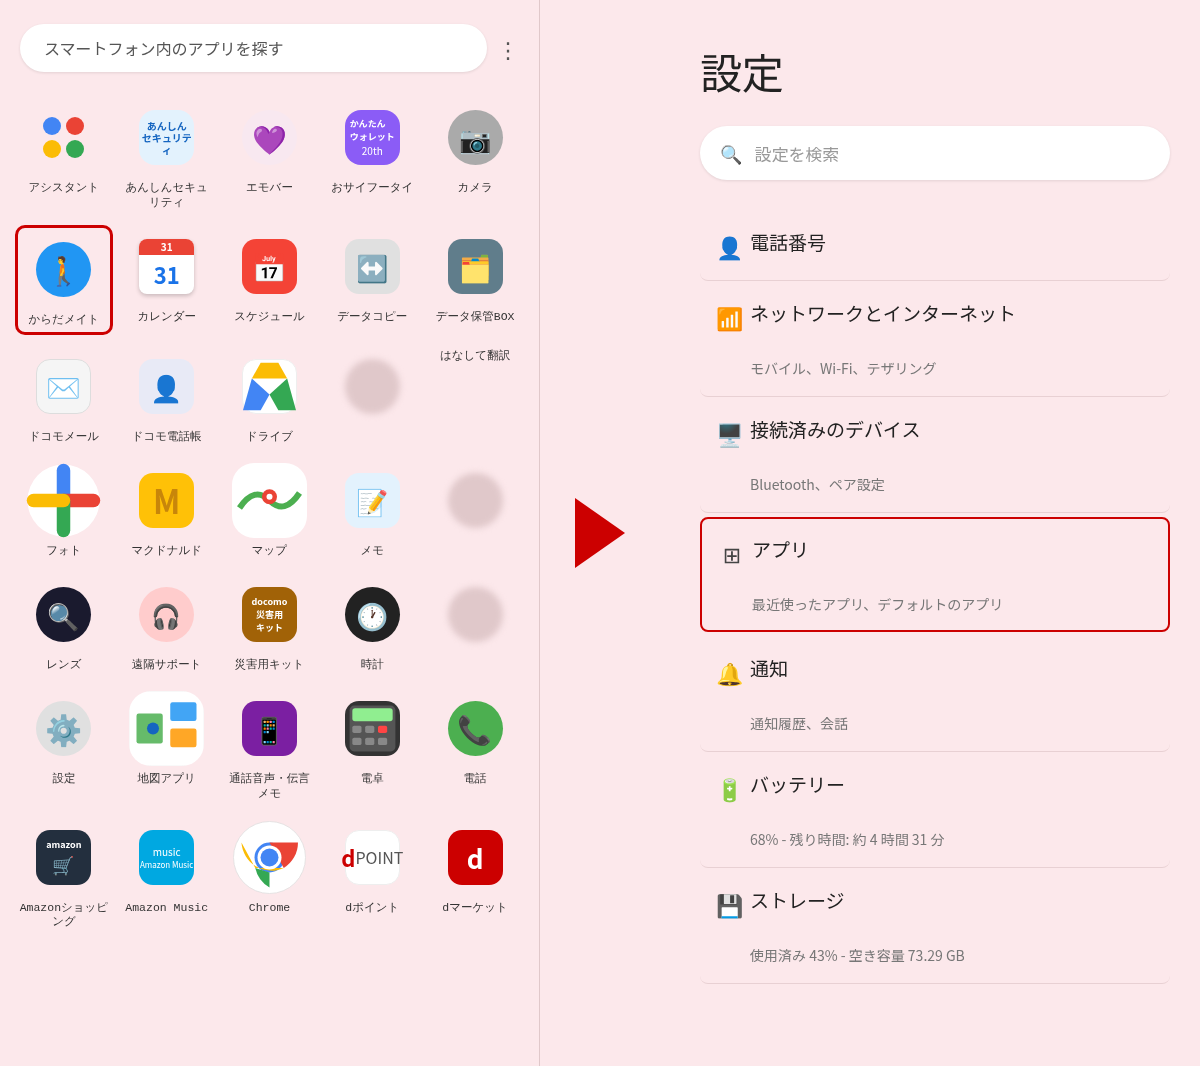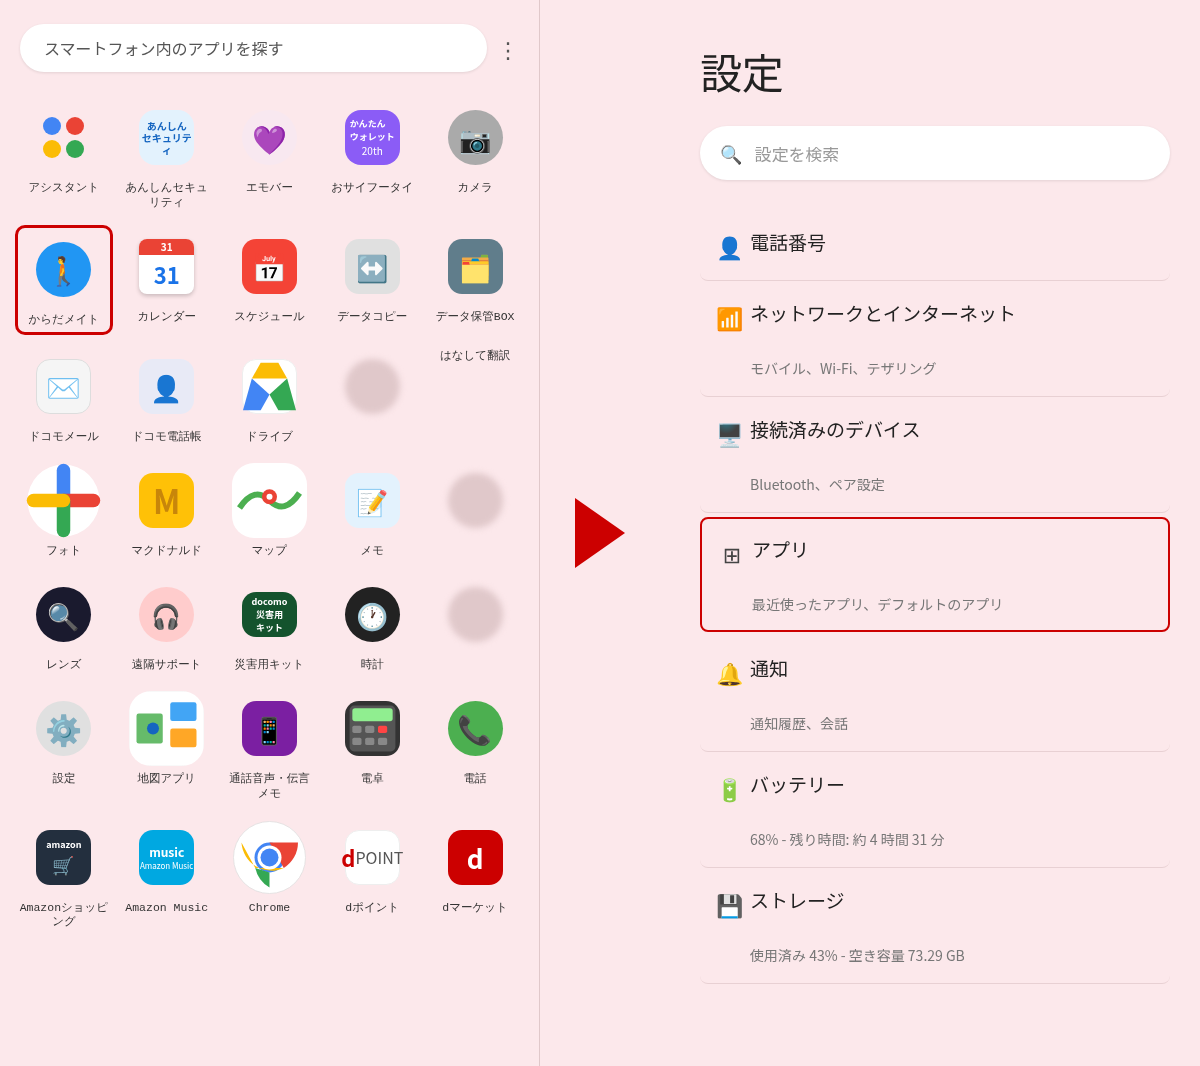--- a/index.html
+++ b/index.html
@@ -408,21 +408,21 @@
       <div class="app-item">
         <div class="app-icon">
           <div style="width:55px;height:55px;background:#ffcccc;border-radius:50%;display:flex;align-items:center;justify-content:center;">
       <span style="font-size:24px;">🎧</span>
     </div>
         </div>
         <div class="app-label">遠隔サポート</div>
       </div>
       <div class="app-item">
         <div class="app-icon">
-          <div style="width:55px;height:45px;background:#14532d;border-radius:14px;display:flex;align-items:center;justify-content:center;flex-direction:column;">
+          <div style="width:55px;height:55px;background:#a16207;border-radius:14px;display:flex;align-items:center;justify-content:center;flex-direction:column;">
       <span style="font-size:9px;color:white;font-weight:bold;text-align:center;">docomo<br>災害用<br>キット</span>
     </div>
         </div>
         <div class="app-label">災害用キット</div>
       </div>
       <div class="app-item">
         <div class="app-icon">
           <div style="width:55px;height:55px;background:#222;border-radius:50%;display:flex;align-items:center;justify-content:center;">
       <span style="font-size:26px;">🕐</span>
     </div>
@@ -492,21 +492,21 @@
           <div style="width:55px;height:55px;background:#232f3e;border-radius:14px;display:flex;align-items:center;justify-content:center;flex-direction:column;">
       <span style="font-size:9px;color:white;font-weight:bold;">amazon</span>
       <span style="font-size:18px;">🛒</span>
     </div>
         </div>
         <div class="app-label">Amazonショッピング</div>
       </div>
       <div class="app-item">
         <div class="app-icon">
           <div style="width:55px;height:55px;background:#00a8e1;border-radius:14px;display:flex;align-items:center;justify-content:center;flex-direction:column;">
-      <span style="font-size:12px;color:white;font-weight:bold;">music</span>
+      <span style="font-size:10px;color:white;">music</span>
       <span style="font-size:8px;color:white;">Amazon Music</span>
     </div>
         </div>
         <div class="app-label">Amazon Music</div>
       </div>
       <div class="app-item">
         <div class="app-icon">
           <svg width="55" height="55" viewBox="0 0 100 100">
       <circle cx="50" cy="50" r="48" fill="white" stroke="#ddd"></circle>
       <circle cx="50" cy="50" r="20" fill="#4285f4"></circle>

